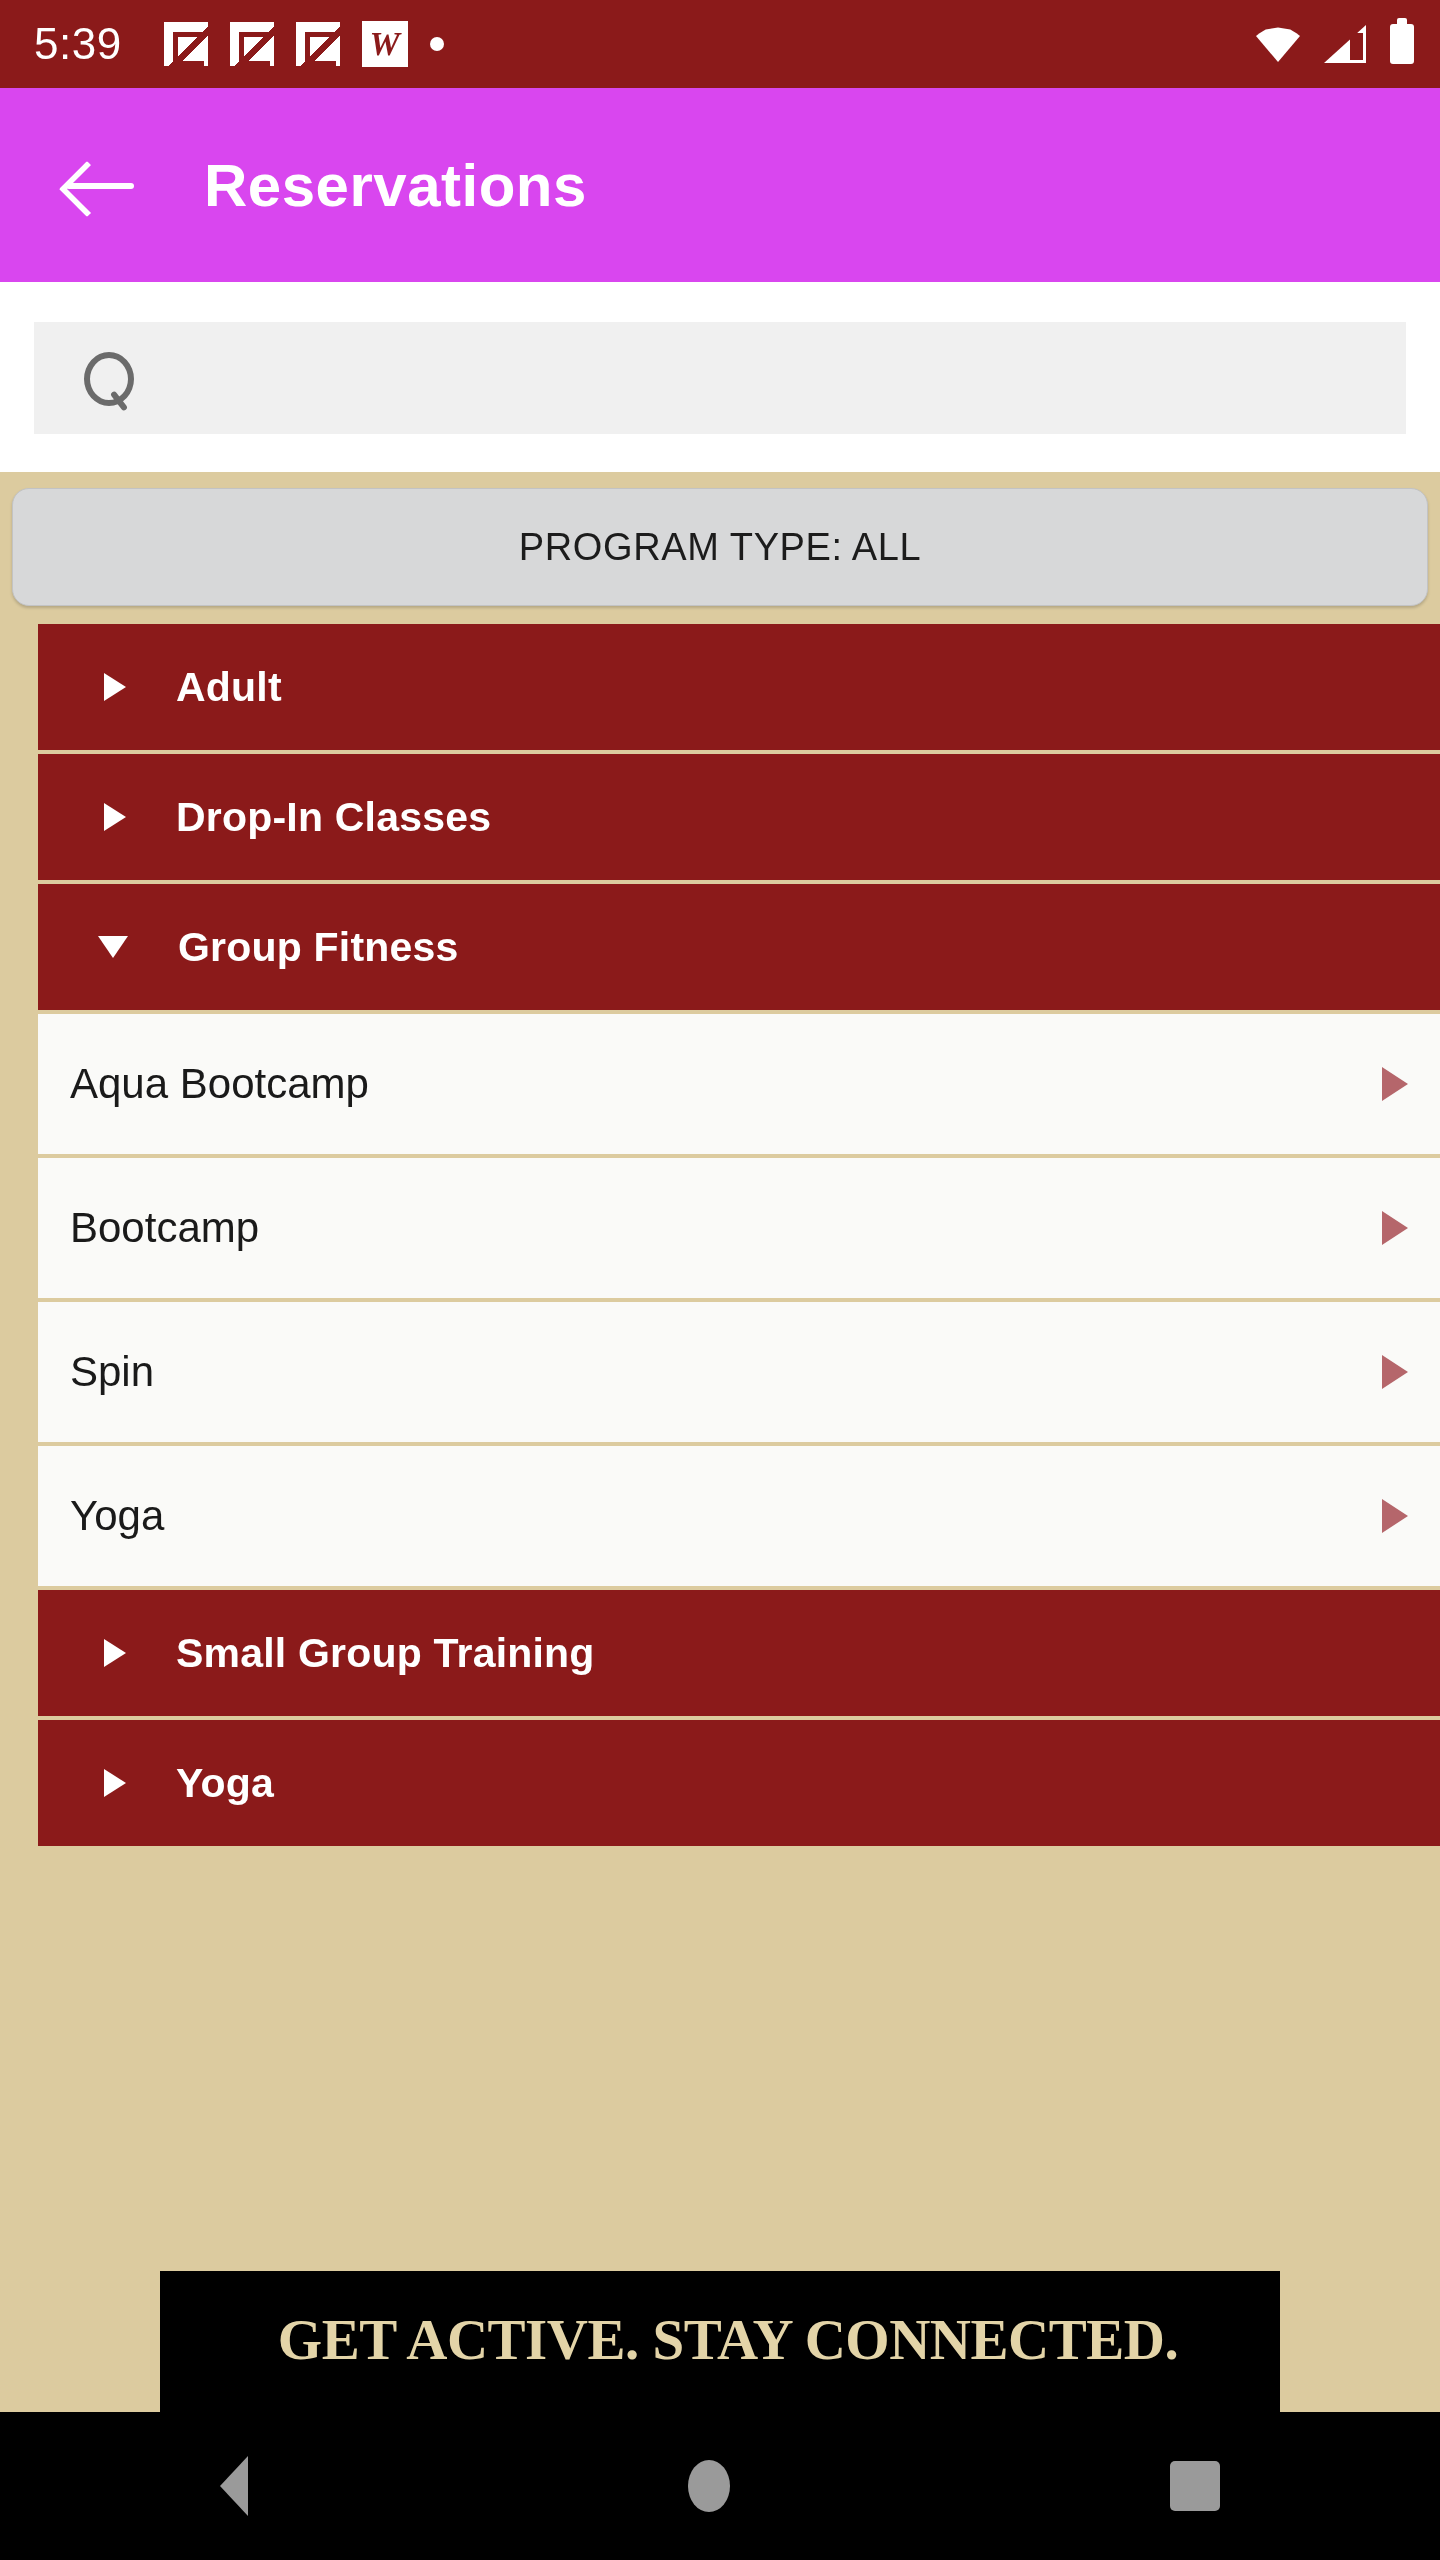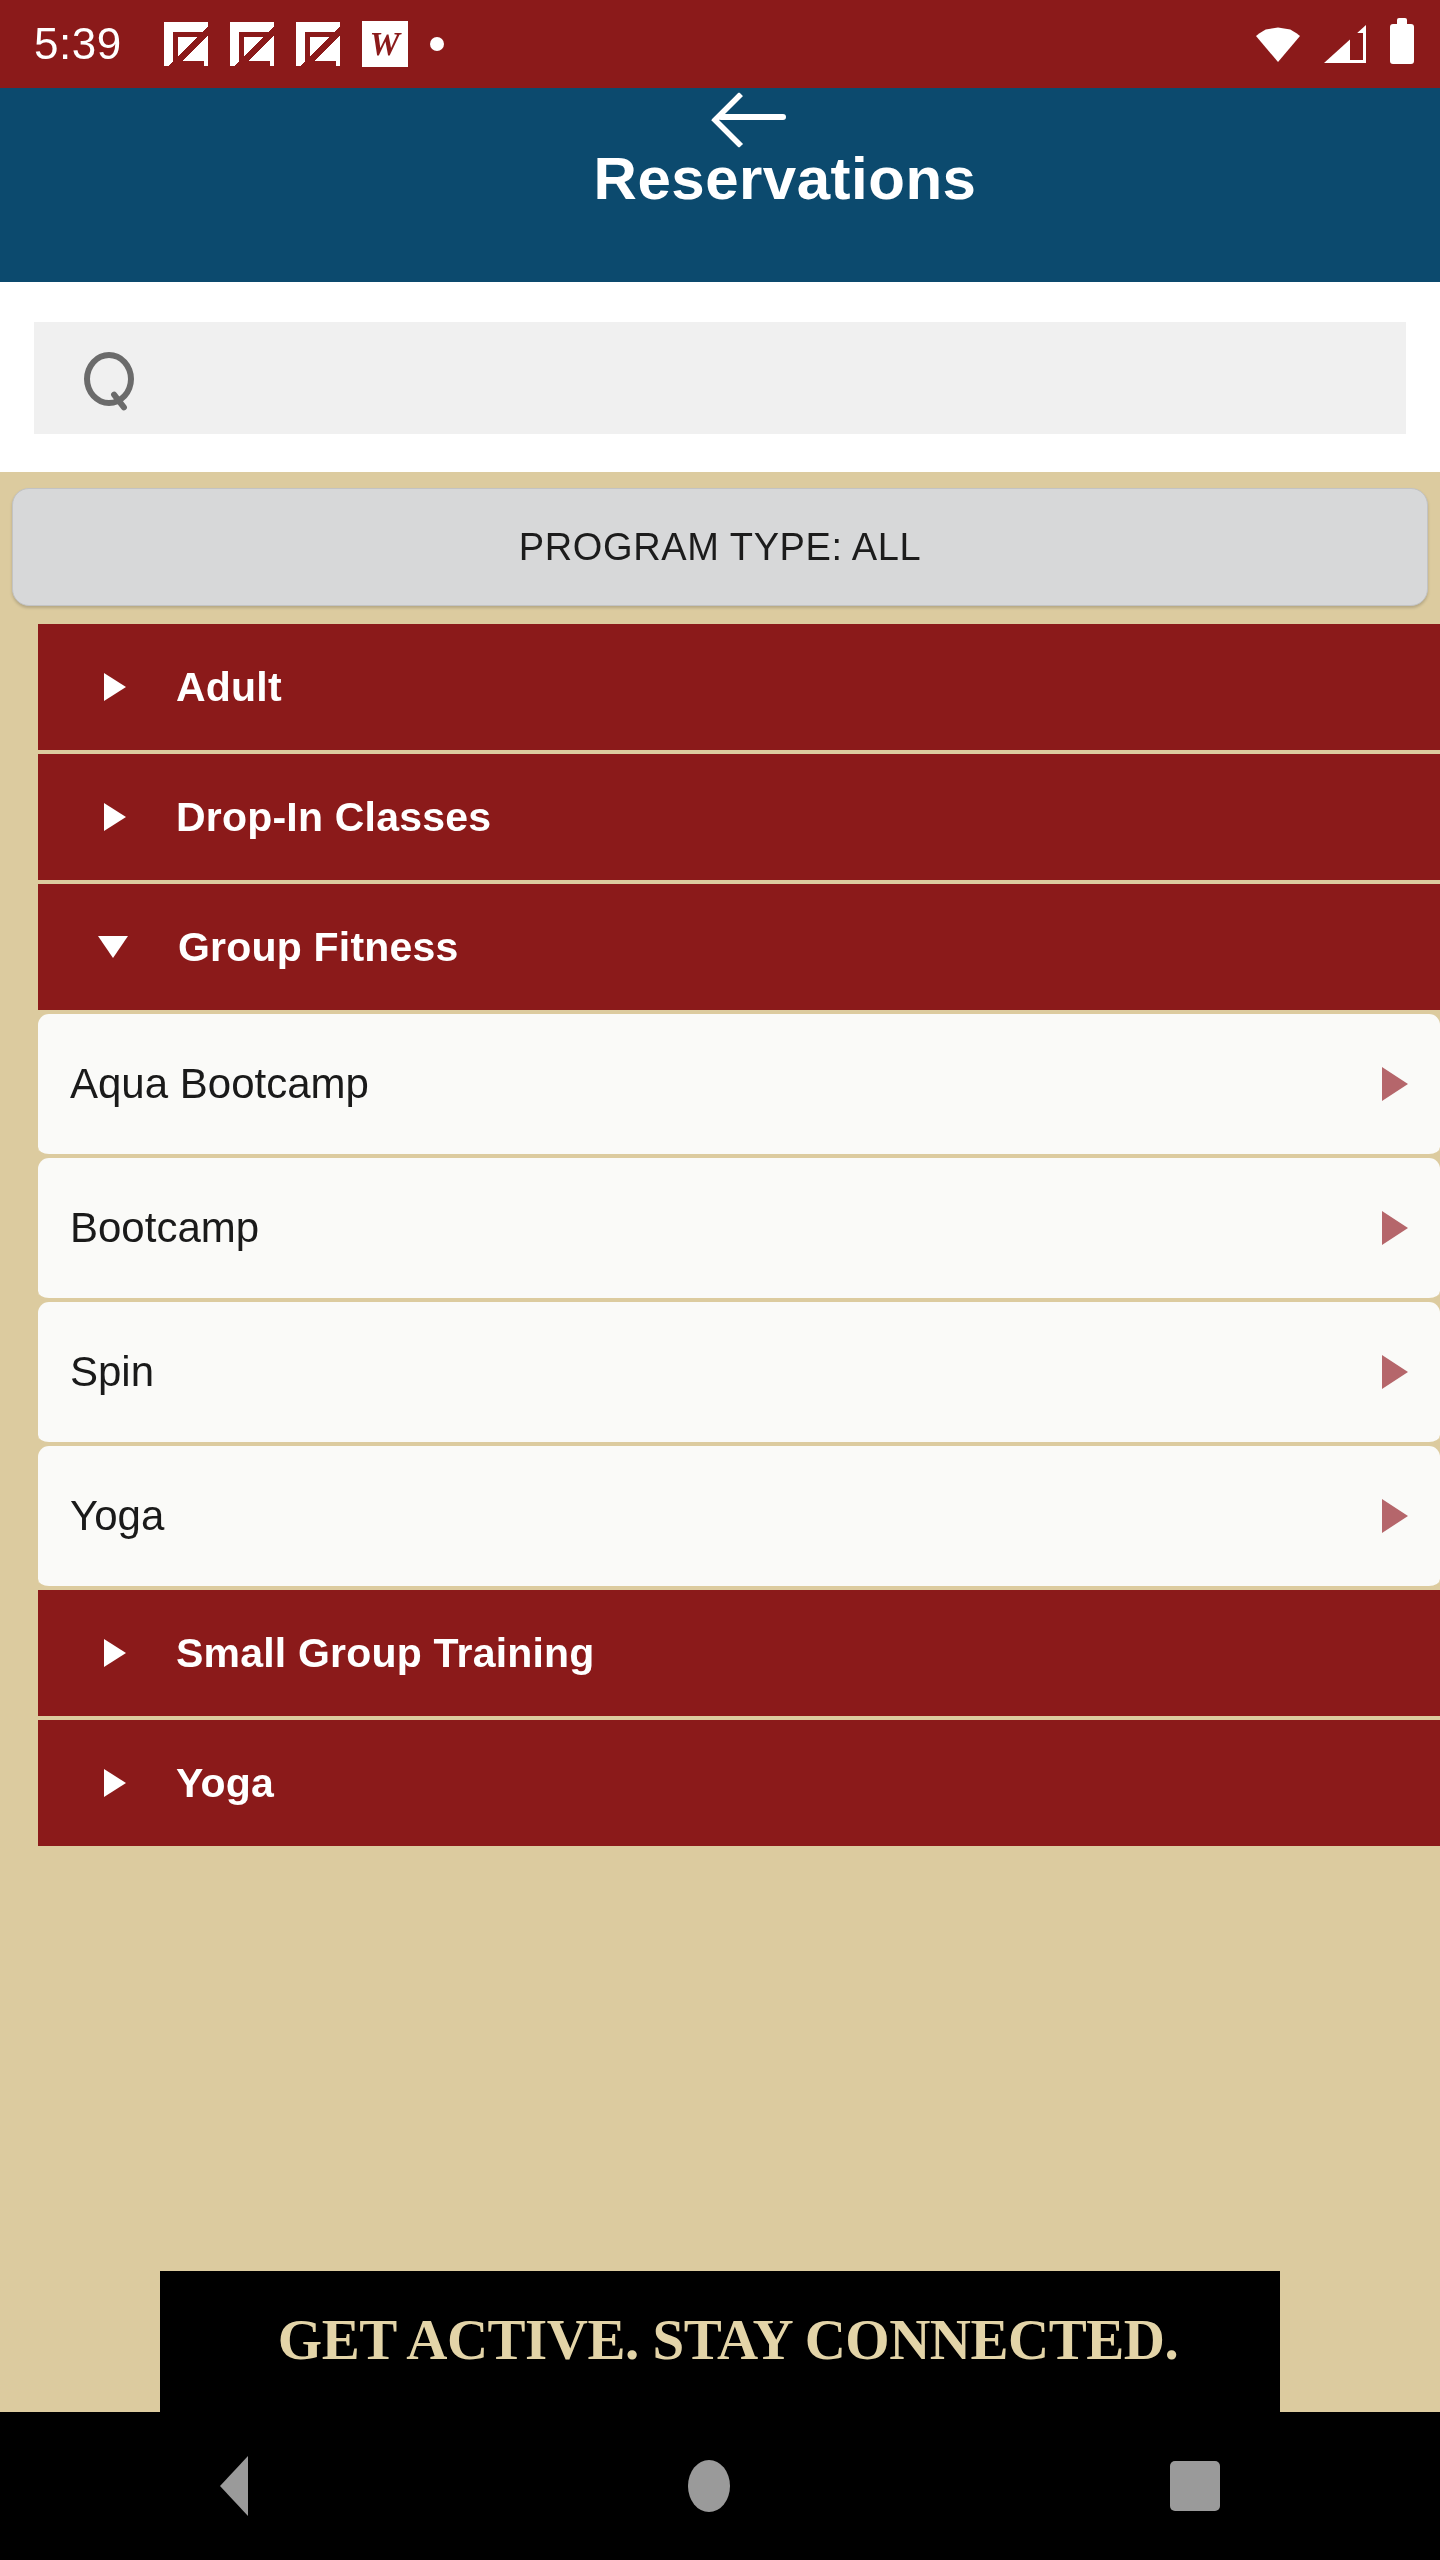--- a/index.html
+++ b/index.html
@@ -68,22 +68,22 @@
     width:24px; height:40px; background:#FFFFFF;
     border-radius:3px; position:relative;
   }
   .ico-batt::before {
     content:""; position:absolute; top:-6px; left:7px;
     width:10px; height:6px; background:#FFFFFF; border-radius:2px 2px 0 0;
   }
 
   
   .appbar {
-    height:194px; background:#0c4a6e;
-    display:flex; align-items:center; padding-left:62px;flex-direction:column;
+    height:194px; background:#d946ef;
+    display:flex; align-items:center; padding-left:62px;
   }
   .back-arrow { width:74px; height:56px; position:relative; flex:none; }
   .back-arrow::before {
     content:""; position:absolute; left:4px; top:26px;
     width:68px; height:6px; background:#FFFFFF; border-radius:3px;
   }
   .back-arrow::after {
     content:""; position:absolute; left:5px; top:12px;
     width:34px; height:34px;
     border-left:6px solid #FFFFFF; border-bottom:6px solid #FFFFFF;
@@ -152,21 +152,20 @@
   .acc-label {
     color:#FFFFFF; font-size:41px; font-weight:bold;
     margin-left:50px; letter-spacing:0.2px;
   }
 
   .sub-item {
     height:144px; background:#FAFAF8;
     display:flex; align-items:center;
     border-bottom:4px solid #DCCB9F;
     cursor:pointer;
-    border-radius:11px;
   }
   .sub-label {
     color:#1A1A1A; font-size:42px; margin-left:32px;
     font-weight:normal;
   }
   .sub-arrow {
     margin-left:auto; margin-right:32px;
     width:0; height:0;
     border-left:26px solid #B5666B;
     border-top:17px solid transparent;

